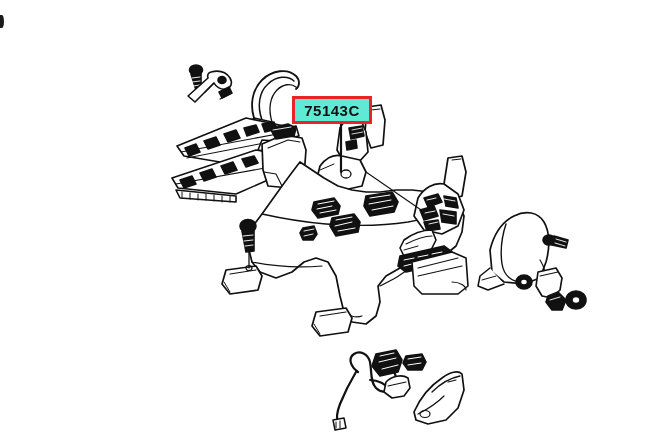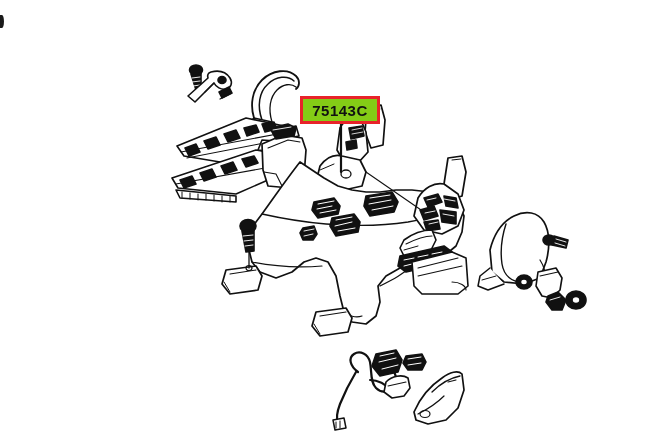--- a/index.html
+++ b/index.html
@@ -21,27 +21,27 @@
   #parts-svg {
     position: absolute;
     left: 0;
     top: 0;
     width: 654px;
     height: 437px;
     display: block;
   }
   .callout-box {
     position: absolute;
-    left: 300px;
+    left: 292px;
     top: 96px;
     width: 80px;
     height: 28px;
     box-sizing: border-box;
     border: 3px solid #e8232a;
-    background: #84cc16;
+    background: #5eead4;
     display: flex;
     align-items: center;
     justify-content: center;
     z-index: 30;
   }
   .callout-text {
     font-family: "Liberation Sans", sans-serif;
     font-size: 15px;
     font-weight: 700;
     color: #111111;

